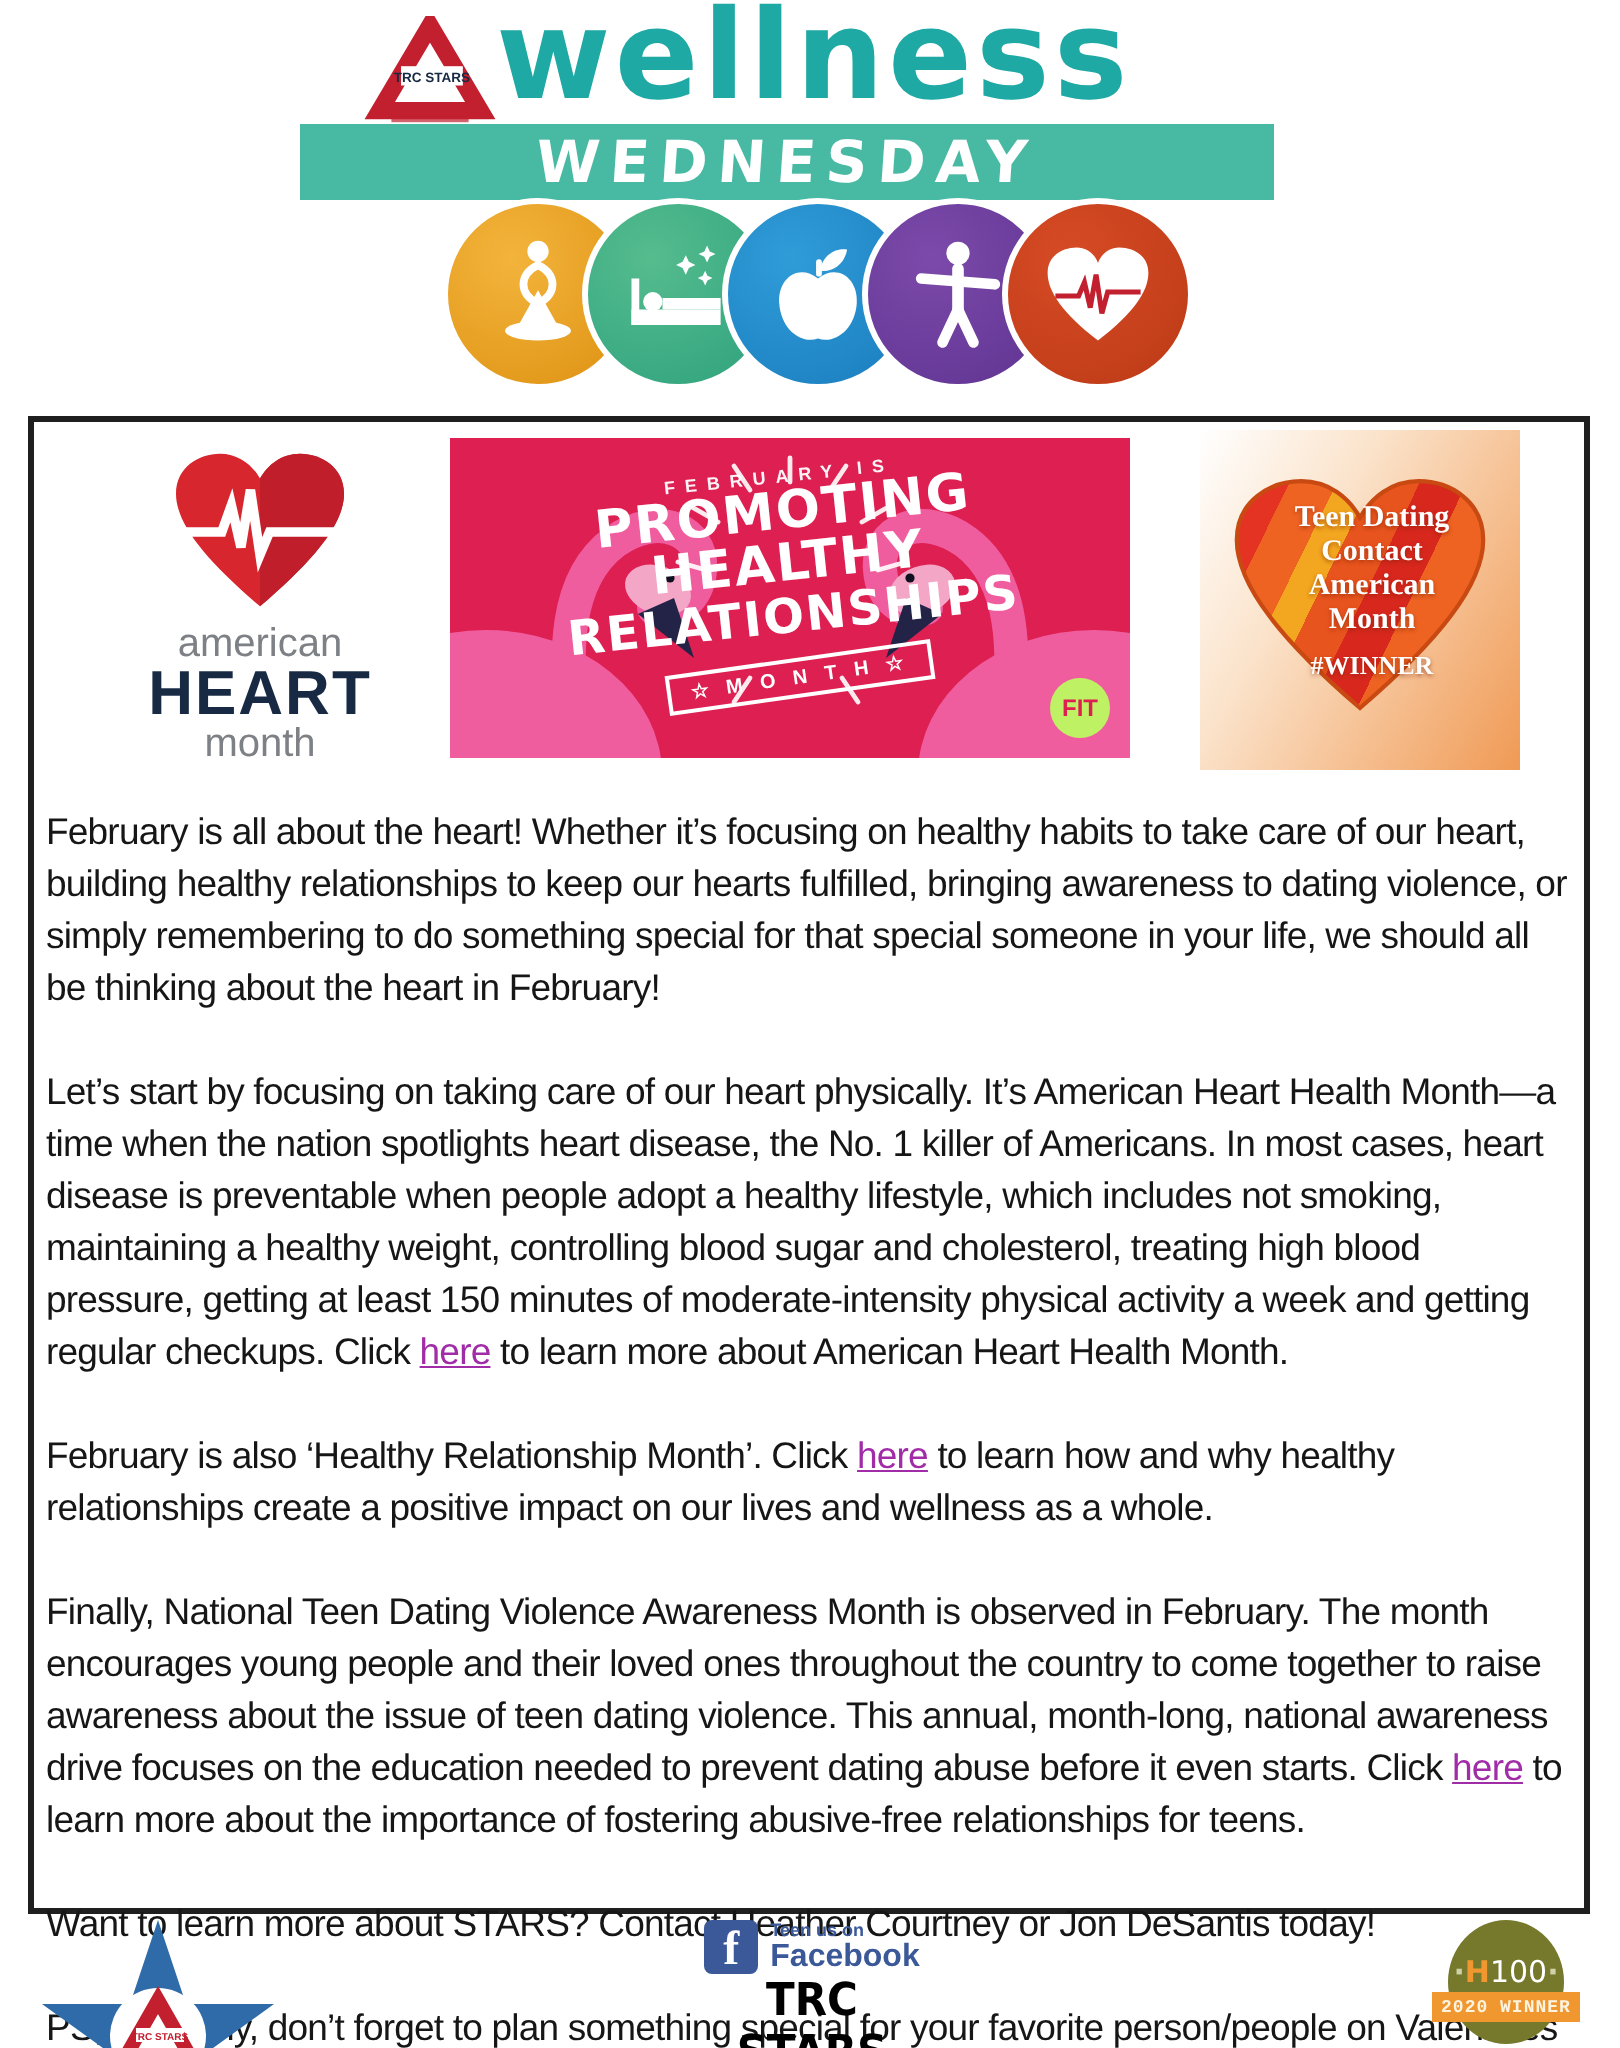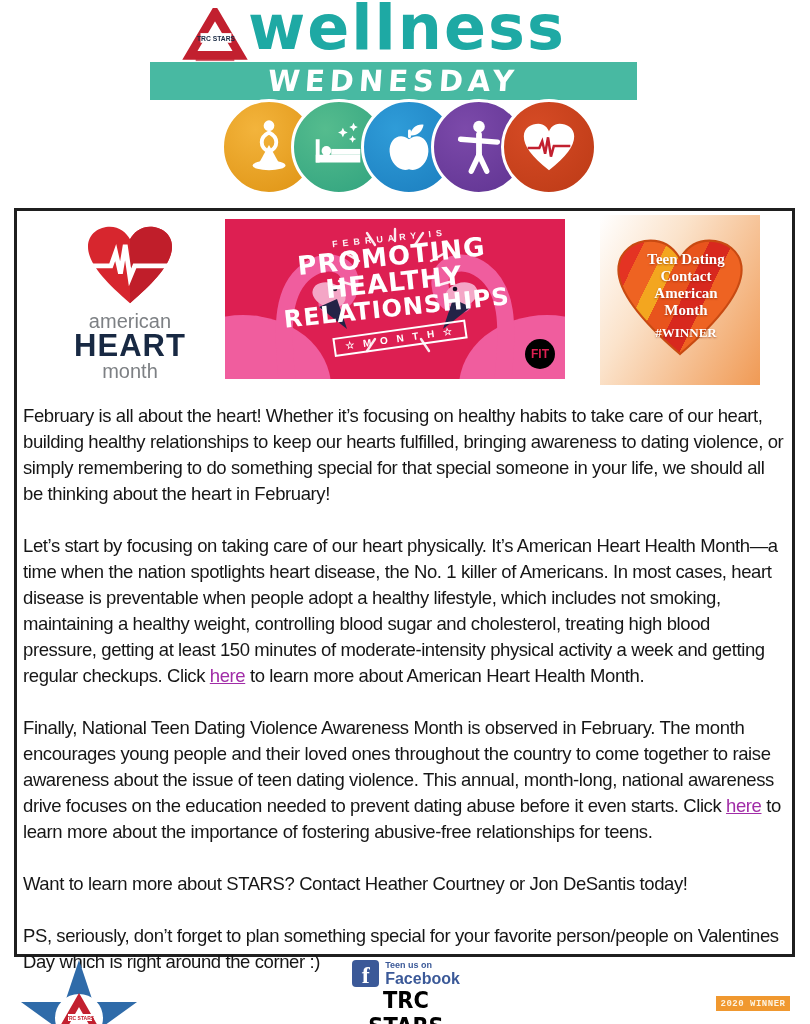--- a/index.html
+++ b/index.html
@@ -36,21 +36,21 @@
   .prh{position:absolute;left:208px;top:8px;width:340px;height:160px;background:var(--banner-pink);overflow:hidden;}
   .prh svg.bg{position:absolute;left:0;top:0;}
   .prh-text{position:absolute;left:0;right:0;top:14px;text-align:center;color:#fff;
             transform:rotate(-6deg);}
   .prh-eyebrow{font-size:9px;letter-spacing:5px;font-weight:bold;opacity:.95;}
   .prh-t{font-family:"DejaVu Sans",sans-serif;font-weight:bold;font-size:26px;line-height:26px;letter-spacing:1px;}
   .prh-t.wide{font-size:24px;}
   .prh-ribbon{display:inline-block;margin-top:8px;border:2px solid #fff;padding:2px 10px;
               font-size:10px;font-weight:bold;letter-spacing:3px;transform:rotate(-2deg);}
   .fit-badge{position:absolute;right:10px;bottom:10px;width:30px;height:30px;border-radius:50%;
-             background:#000000;color:var(--banner-pink);font-weight:bold;font-size:12px;
+             background:#bef264;color:var(--banner-pink);font-weight:bold;font-size:12px;
              display:flex;align-items:center;justify-content:center;}
 
   
   .tdvam{position:absolute;left:583px;top:4px;width:160px;height:170px;
          background:linear-gradient(120deg,#ffffff 0%,#fbe3cb 35%,#f09a55 100%);overflow:hidden;}
   .tdvam svg{position:absolute;left:10px;top:18px;}
   .tdvam-text{position:absolute;left:12px;right:0;top:36px;text-align:center;color:#fff;
               font-family:"Liberation Serif",serif;font-weight:bold;font-size:15px;line-height:17px;
               text-shadow:0 1px 2px rgba(120,30,0,.55);}
   .tdvam-tag{margin-top:5px;font-size:13px;}
@@ -222,20 +222,21 @@
         <div>Contact</div>
         <div>American</div>
         <div>Month</div>
         <div class="tdvam-tag">#WINNER</div>
       </div>
     </div>
 
     <div class="body-text">
         <p>February is all about the heart! Whether it’s focusing on healthy habits to take care of our heart, building healthy relationships to keep our hearts fulfilled, bringing awareness to dating violence, or simply remembering to do something special for that special someone in your life, we should all be thinking about the heart in February!</p>
         <p>Let’s start by focusing on taking care of our heart physically. It’s American Heart Health Month—a time when the nation spotlights heart disease, the No. 1 killer of Americans. In most cases, heart disease is preventable when people adopt a healthy lifestyle, which includes not smoking, maintaining a healthy weight, controlling blood sugar and cholesterol, treating high blood pressure, getting at least 150 minutes of moderate-intensity physical activity a week and getting regular checkups. Click <a href="#" class="here-link">here</a> to learn more about American Heart Health Month.</p>
+        <p>February is also ‘Healthy Relationship Month’. Click <a href="#" class="here-link">here</a> to learn how and why healthy relationships create a positive impact on our lives and wellness as a whole.</p>
         <p>Finally, National Teen Dating Violence Awareness Month is observed in February. The month encourages young people and their loved ones throughout the country to come together to raise awareness about the issue of teen dating violence. This annual, month-long, national awareness drive focuses on the education needed to prevent dating abuse before it even starts. Click <a href="#" class="here-link">here</a> to learn more about the importance of fostering abusive-free relationships for teens.</p>
         <p>Want to learn more about STARS? Contact Heather Courtney or Jon DeSantis today!</p>
         <p>PS, seriously, don’t forget to plan something special for your favorite person/people on Valentines Day which is right around the corner :)</p>
       </div>
   </div>
 
   <div class="star-logo">
     <svg viewBox="0 0 118 114" width="118" height="114">
       <path d="M59 2 L73 44 L117 44 L81 70 L95 112 L59 86 L23 112 L37 70 L1 44 L45 44 Z" fill="var(--star-blue)"></path>
       <circle cx="59" cy="60" r="24" fill="#fff"></circle>
@@ -250,16 +251,21 @@
       <div class="fb-icon">f</div>
       <div class="fb-words">
         <div class="fb-find">Teen us on</div>
         <div class="fb-name">Facebook</div>
       </div>
     </div>
     <div class="fb-trc">TRC STARS</div>
   </div>
 
   <div class="h100">
+    <div class="h100-circle">
+      <div class="h100-title">
+        <span class="dot">·</span><span class="h">H</span><span class="num">100</span><span class="dot">·</span>
+      </div>
+    </div>
     <div class="h100-ribbon">2020 WINNER</div>
   </div>
 
 </div>
 
 </body></html>

